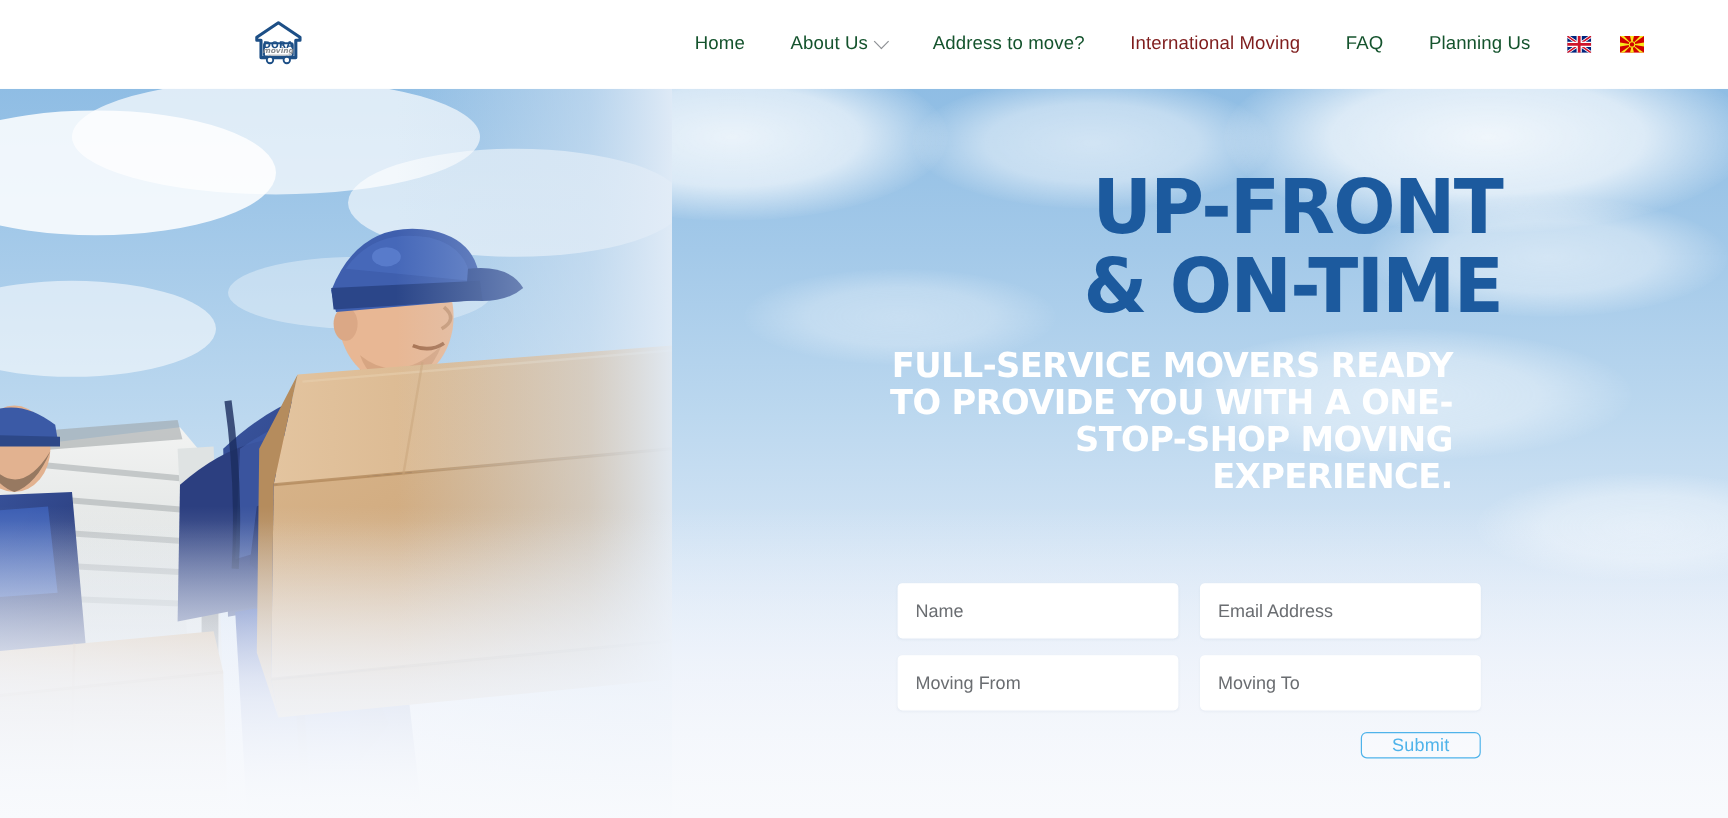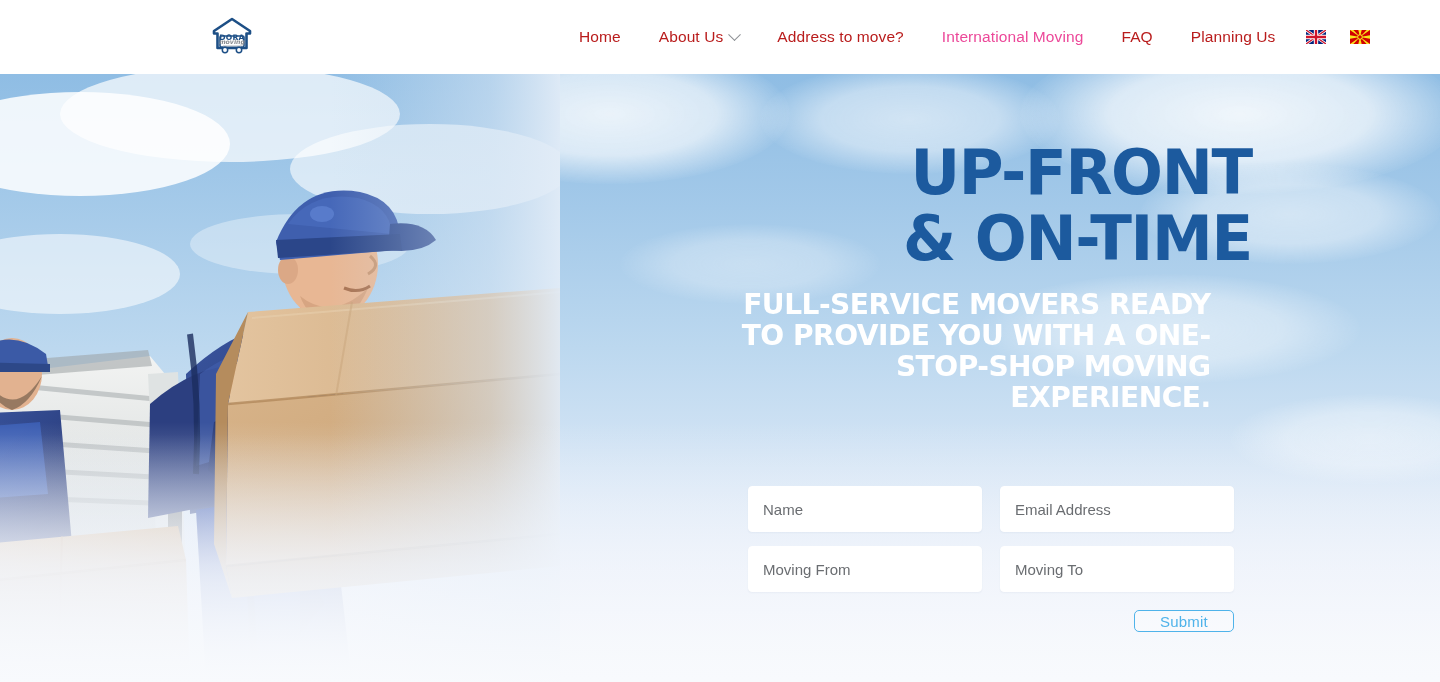--- a/index.html
+++ b/index.html
@@ -27,29 +27,29 @@
   }
   .logo-svg { display: block; }
 
   .nav {
     position: absolute; left: 560px; top: 0; height: 74px;
     display: flex; align-items: center; gap: 0px;
   }
   .nav-item {
     position: relative;
     font-size: 15.5px;
-    color: #b91c1c;
+    color: #14532d;
     letter-spacing: .1px;
     padding: 0 19px;
     line-height: 74px;
     white-space: nowrap;
     cursor: pointer;
     display: flex; align-items: center; gap: 7px;
   }
-  .nav-item.active { color: #ec4899; }
+  .nav-item.active { color: #7f1d1d; }
   .chev {
     display: inline-block;
     width: 9px; height: 9px;
     border-right: 1.6px solid #8d9094;
     border-bottom: 1.6px solid #8d9094;
     transform: rotate(45deg) translate(-2px,-2px);
   }
   .flag-item { padding: 0 12px; display: flex; align-items: center; cursor: pointer; }
   .flag { display:block; width: 20px; height: 14px; border: 0; }
 

